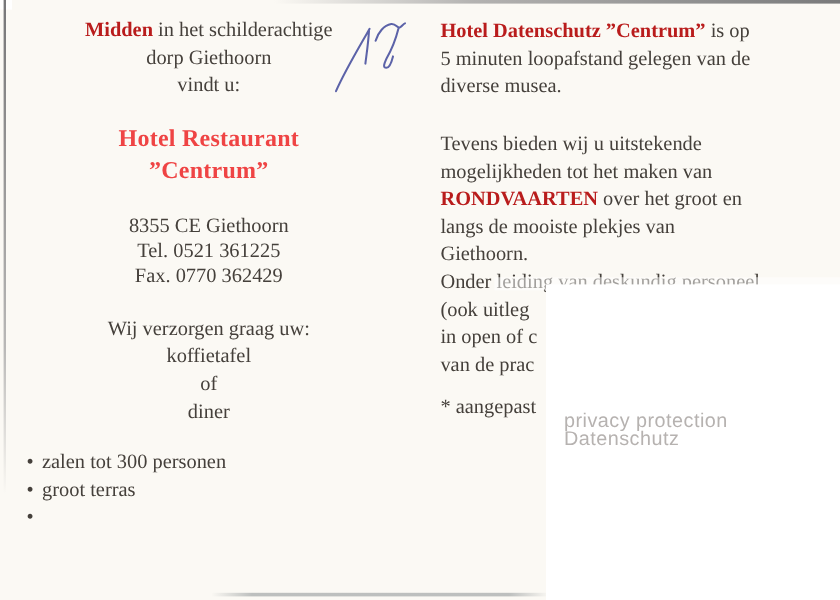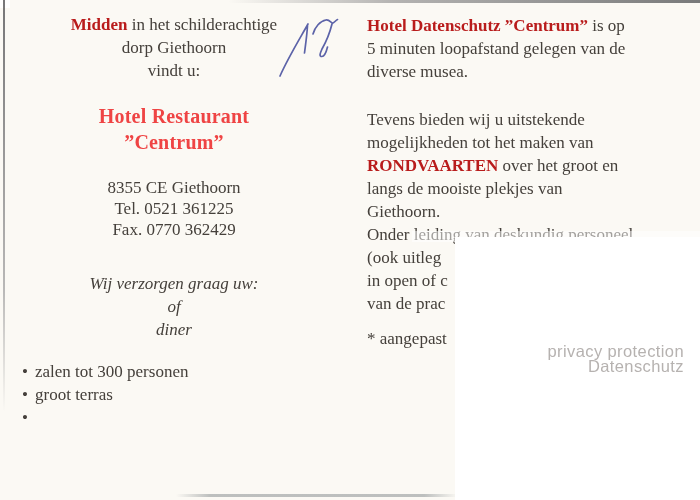--- a/index.html
+++ b/index.html
@@ -33,21 +33,21 @@
   
   .left-col {
     position:absolute; left:8px; top:13px; width:332px;
     text-align:center; line-height:23px;
   }
   .card-title {
     margin-top:21px; font-weight:bold; font-size:20px; line-height:26px;
     color:#ef4444; letter-spacing:.2px;
   }
   .address { margin-top:22px; line-height:21px; }
-  .services { margin-top:32px; font-style:italic; line-height:23px; }
+  .services { margin-top:22px; line-height:23px; }
   .bullets {
     margin-top:19px; margin-left:14px; width:250px;
     text-align:left; line-height:23px;
   }
   .bullet-item { position:relative; padding-left:13px; }
   .bullet-item .dot { position:absolute; left:0; top:0; }
 
   
   .right-col { position:absolute; left:367px; top:14px; width:332px; line-height:23px; }
   .p2 { margin-top:25px; }
@@ -60,21 +60,21 @@
   .fade-strip {
     position:absolute; left:412px; top:231px; width:288px; height:11px;
     background:rgba(255,255,255,.5);
   }
   .privacy-overlay {
     position:absolute; left:455px; top:237px; width:245px; height:263px;
     background:#ffffff;
   }
   .watermark {
     position:absolute; left:15px; top:107px; width:214px;
-    text-align:right;
+    text-align:left;
     font-family:"Liberation Sans","DejaVu Sans",sans-serif;
     font-size:16.5px; line-height:14.5px; letter-spacing:.4px;
     color:#b6b2b0;
   }
 </style>
 </head>
 <body>
 
 <div class="corner-tl"></div>
 <div class="edge-top"></div>
@@ -94,20 +94,21 @@
   </div>
 
   <div class="address">
     <div class="nowrap">8355 CE Giethoorn</div>
     <div class="nowrap">Tel. 0521 361225</div>
     <div class="nowrap">Fax. 0770 362429</div>
   </div>
 
   <div class="services">
     <div class="nowrap">Wij verzorgen graag uw:</div>
+    <div class="nowrap">koffietafel</div>
     <div class="nowrap">of</div>
     <div class="nowrap">diner</div>
   </div>
 
   <div class="bullets">
     <div class="bullet-item"><span class="dot">•</span><span>zalen tot 300 personen</span></div>
     <div class="bullet-item"><span class="dot">•</span><span>groot terras</span></div>
     <div class="bullet-item"><span class="dot">•</span></div>
   </div>
 </div>

